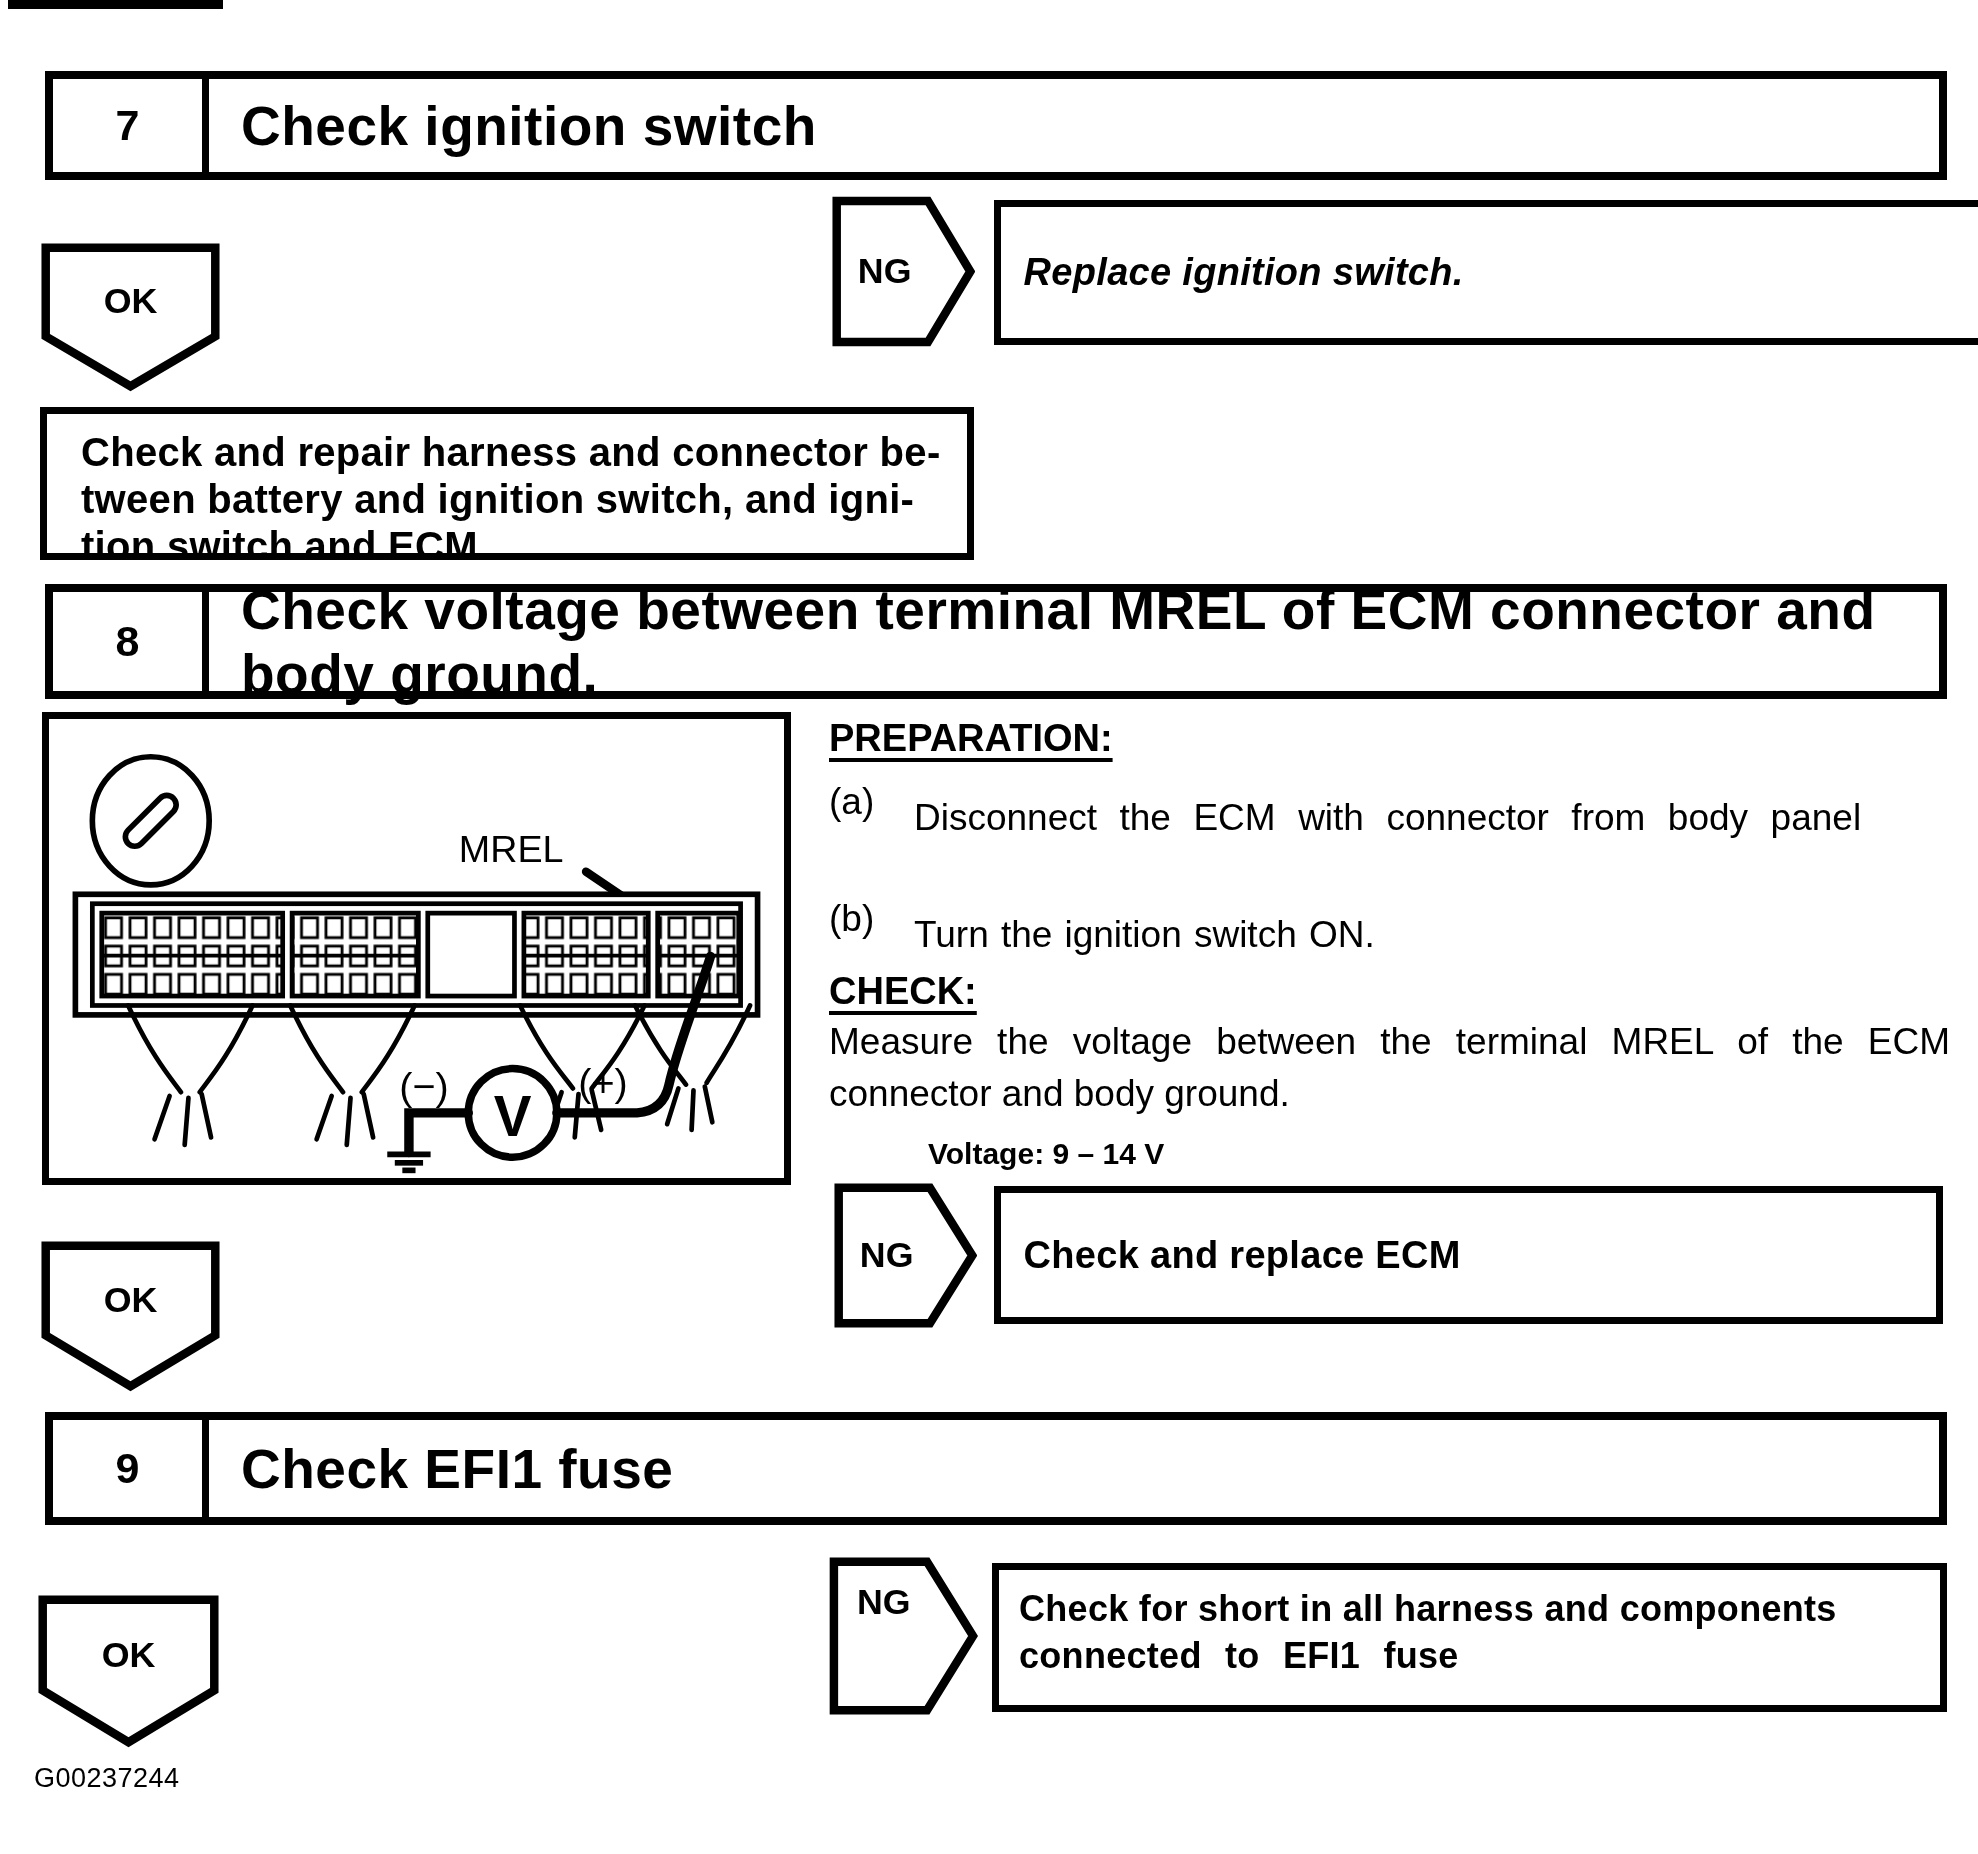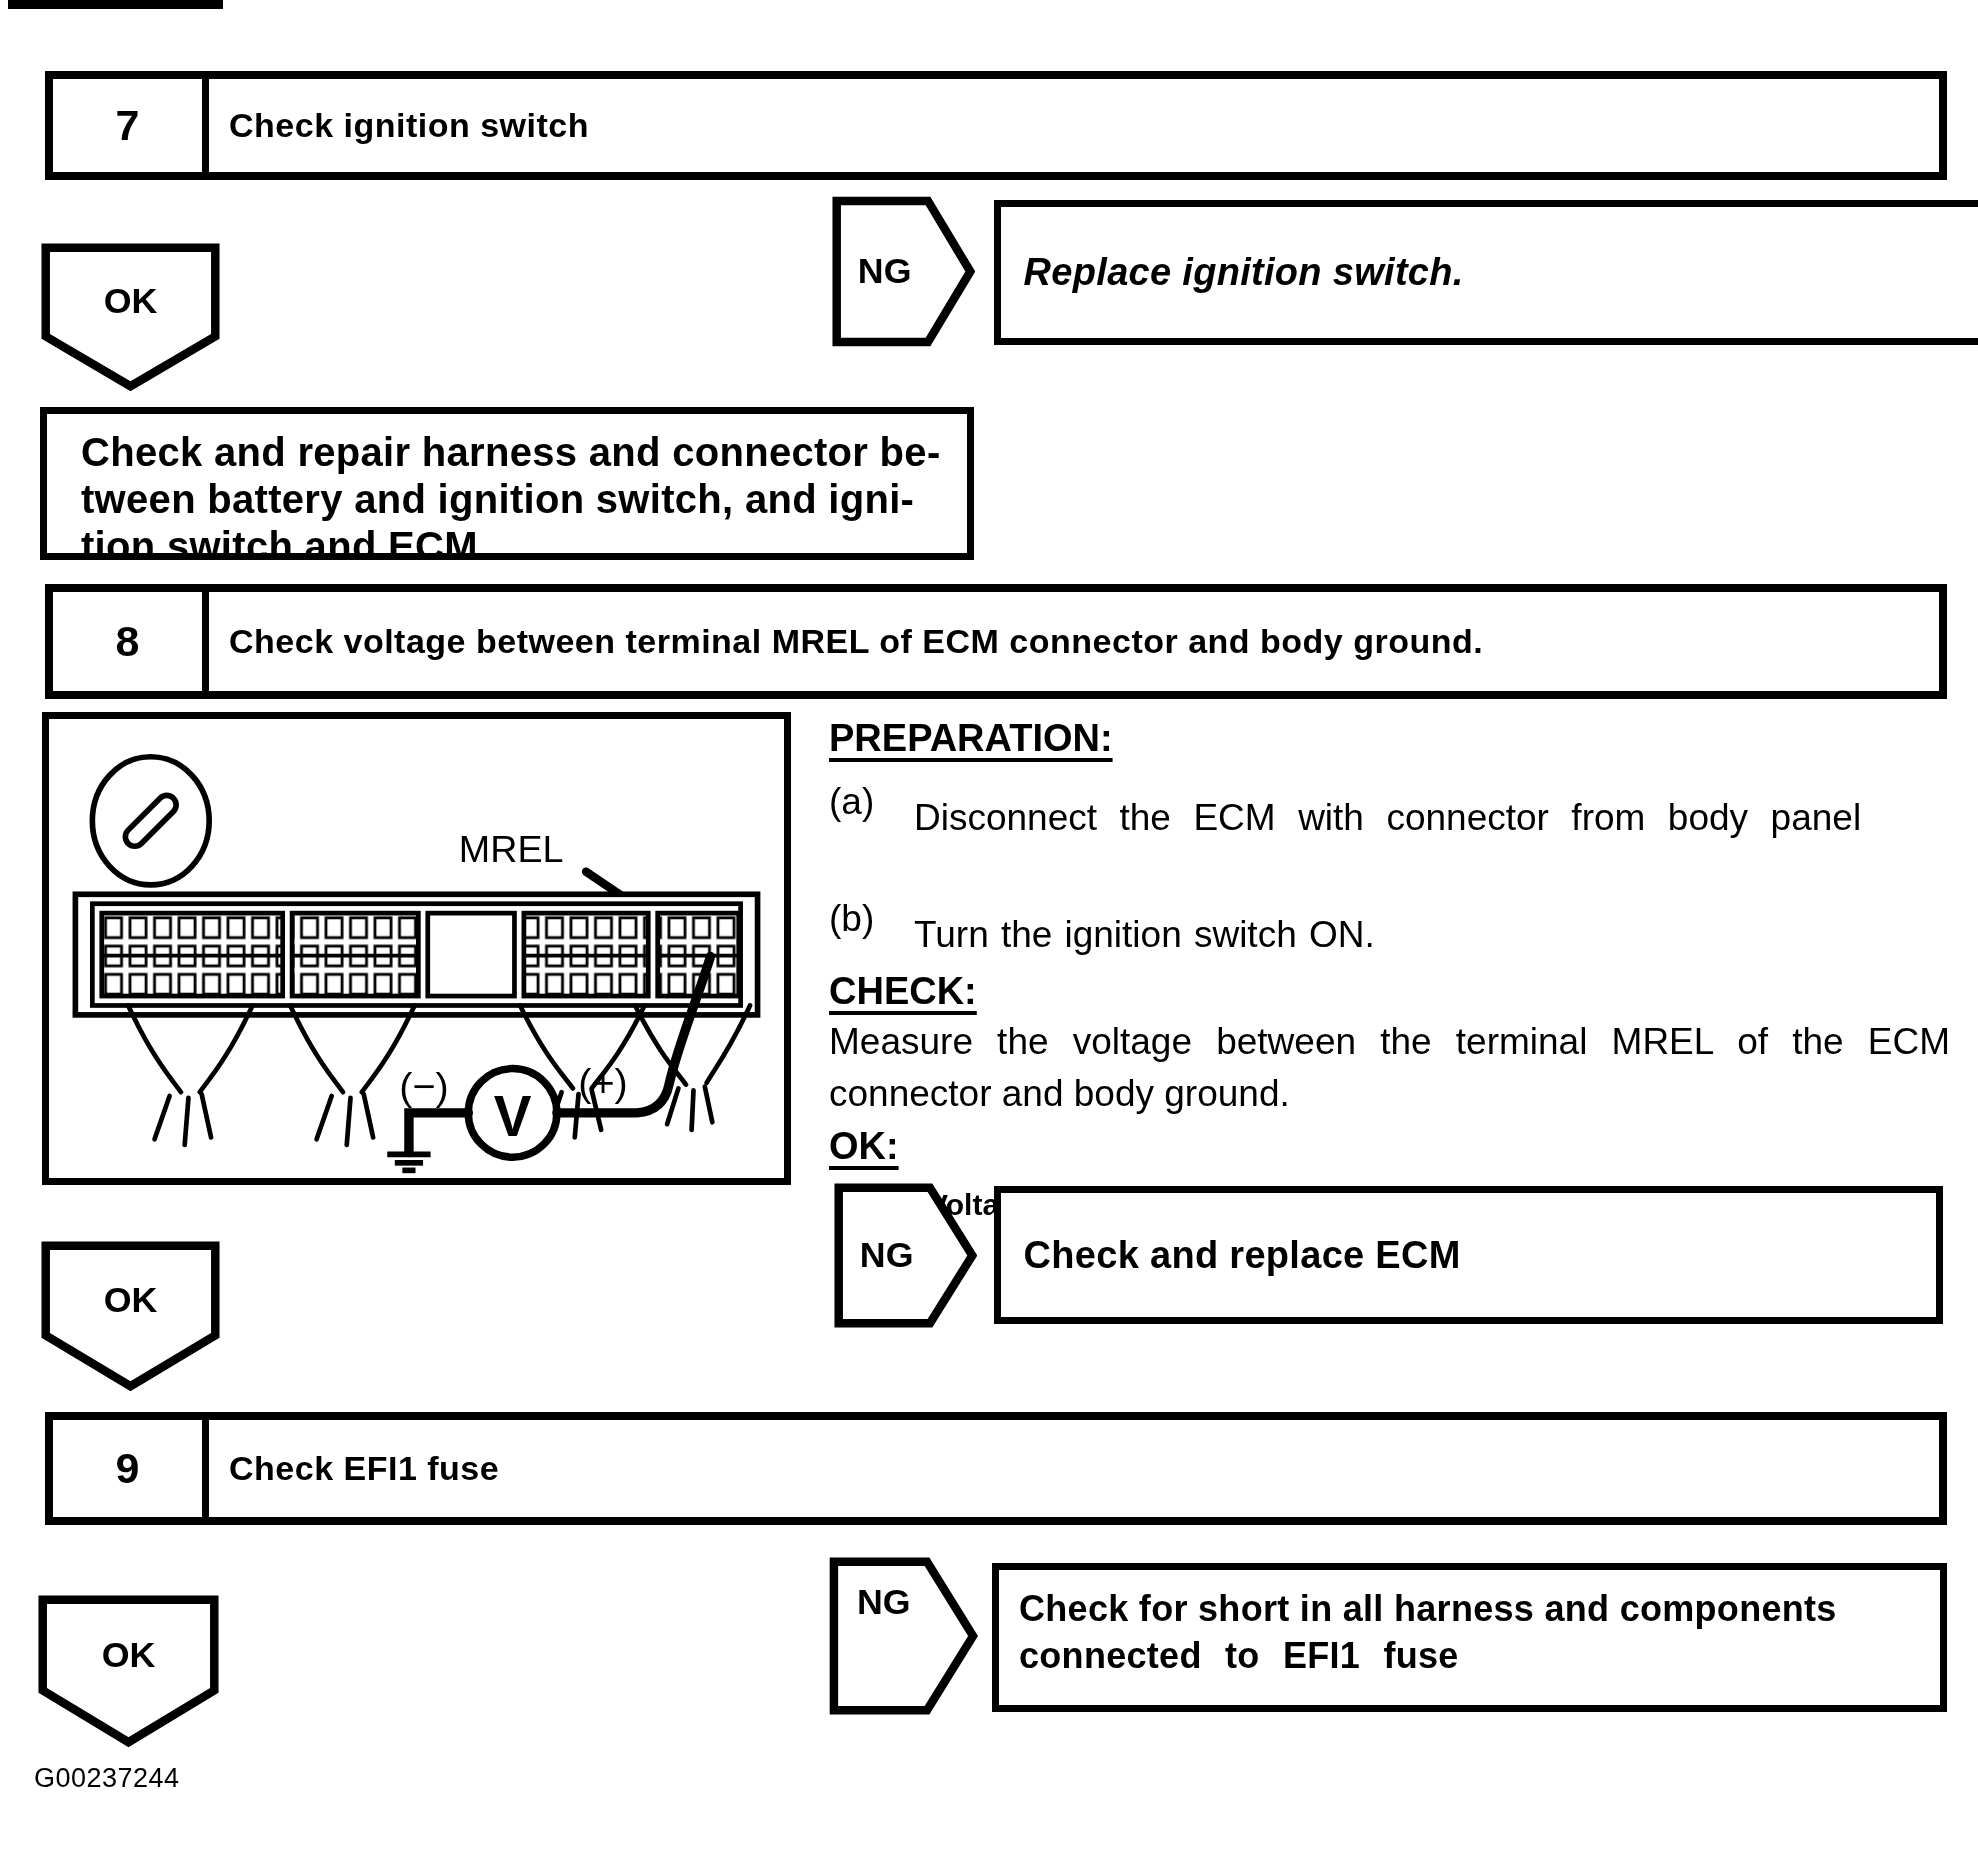--- a/index.html
+++ b/index.html
@@ -26,22 +26,22 @@
   }
   .step-num {
     width:149px;
     border-right:7.5px solid #000;
     display:flex; align-items:center; justify-content:center;
     font-size:43px; font-weight:700;
     flex:0 0 auto;
   }
   .step-title {
     display:flex; align-items:center;
-    padding-left:20px; padding-right:19px;
-    font-size:34px; font-weight:700;
+    padding-left:32px; padding-right:19px;
+    font-size:55px; font-weight:700;
     letter-spacing:0.5px;
   }
 
   
   .action-box {
     border:7.5px solid #000;
     background:#fff;
     box-sizing:border-box;
     font-size:38px; font-weight:700;
     display:flex; flex-direction:column; justify-content:center;
@@ -192,21 +192,20 @@
     <div class="proc-item mt14">
       <span class="item-label">(a)</span>
       <span class="item-text">Disconnect the ECM with connector from body panel</span>
     </div>
     <div class="proc-item mt52">
       <span class="item-label">(b)</span>
       <span class="item-text" style="word-spacing:1.9px;">Turn the ignition switch ON.</span>
     </div>
     <div class="proc-heading mt6">CHECK:</div>
     <div class="proc-para">Measure the voltage between the terminal MREL of the ECM connector and body ground.</div>
-    <div class="proc-heading mt3">OK:</div>
     <div class="proc-spec">Voltage: 9 – 14 V</div>
   </div>
 
   <svg class="abs flow-shape" style="left:834px; top:1183px;" width="143" height="145" viewBox="0 0 152 154">
     <polygon points="5,5 102,5 147,77 102,149 5,149"></polygon>
     <text x="56" y="77" text-anchor="middle" dominant-baseline="central" class="flow-label">NG</text>
   </svg>
 
   <div class="abs action-box" style="left:994px; top:1186px; width:949px; height:138px;">
     <div class="line">Check and replace ECM</div>

